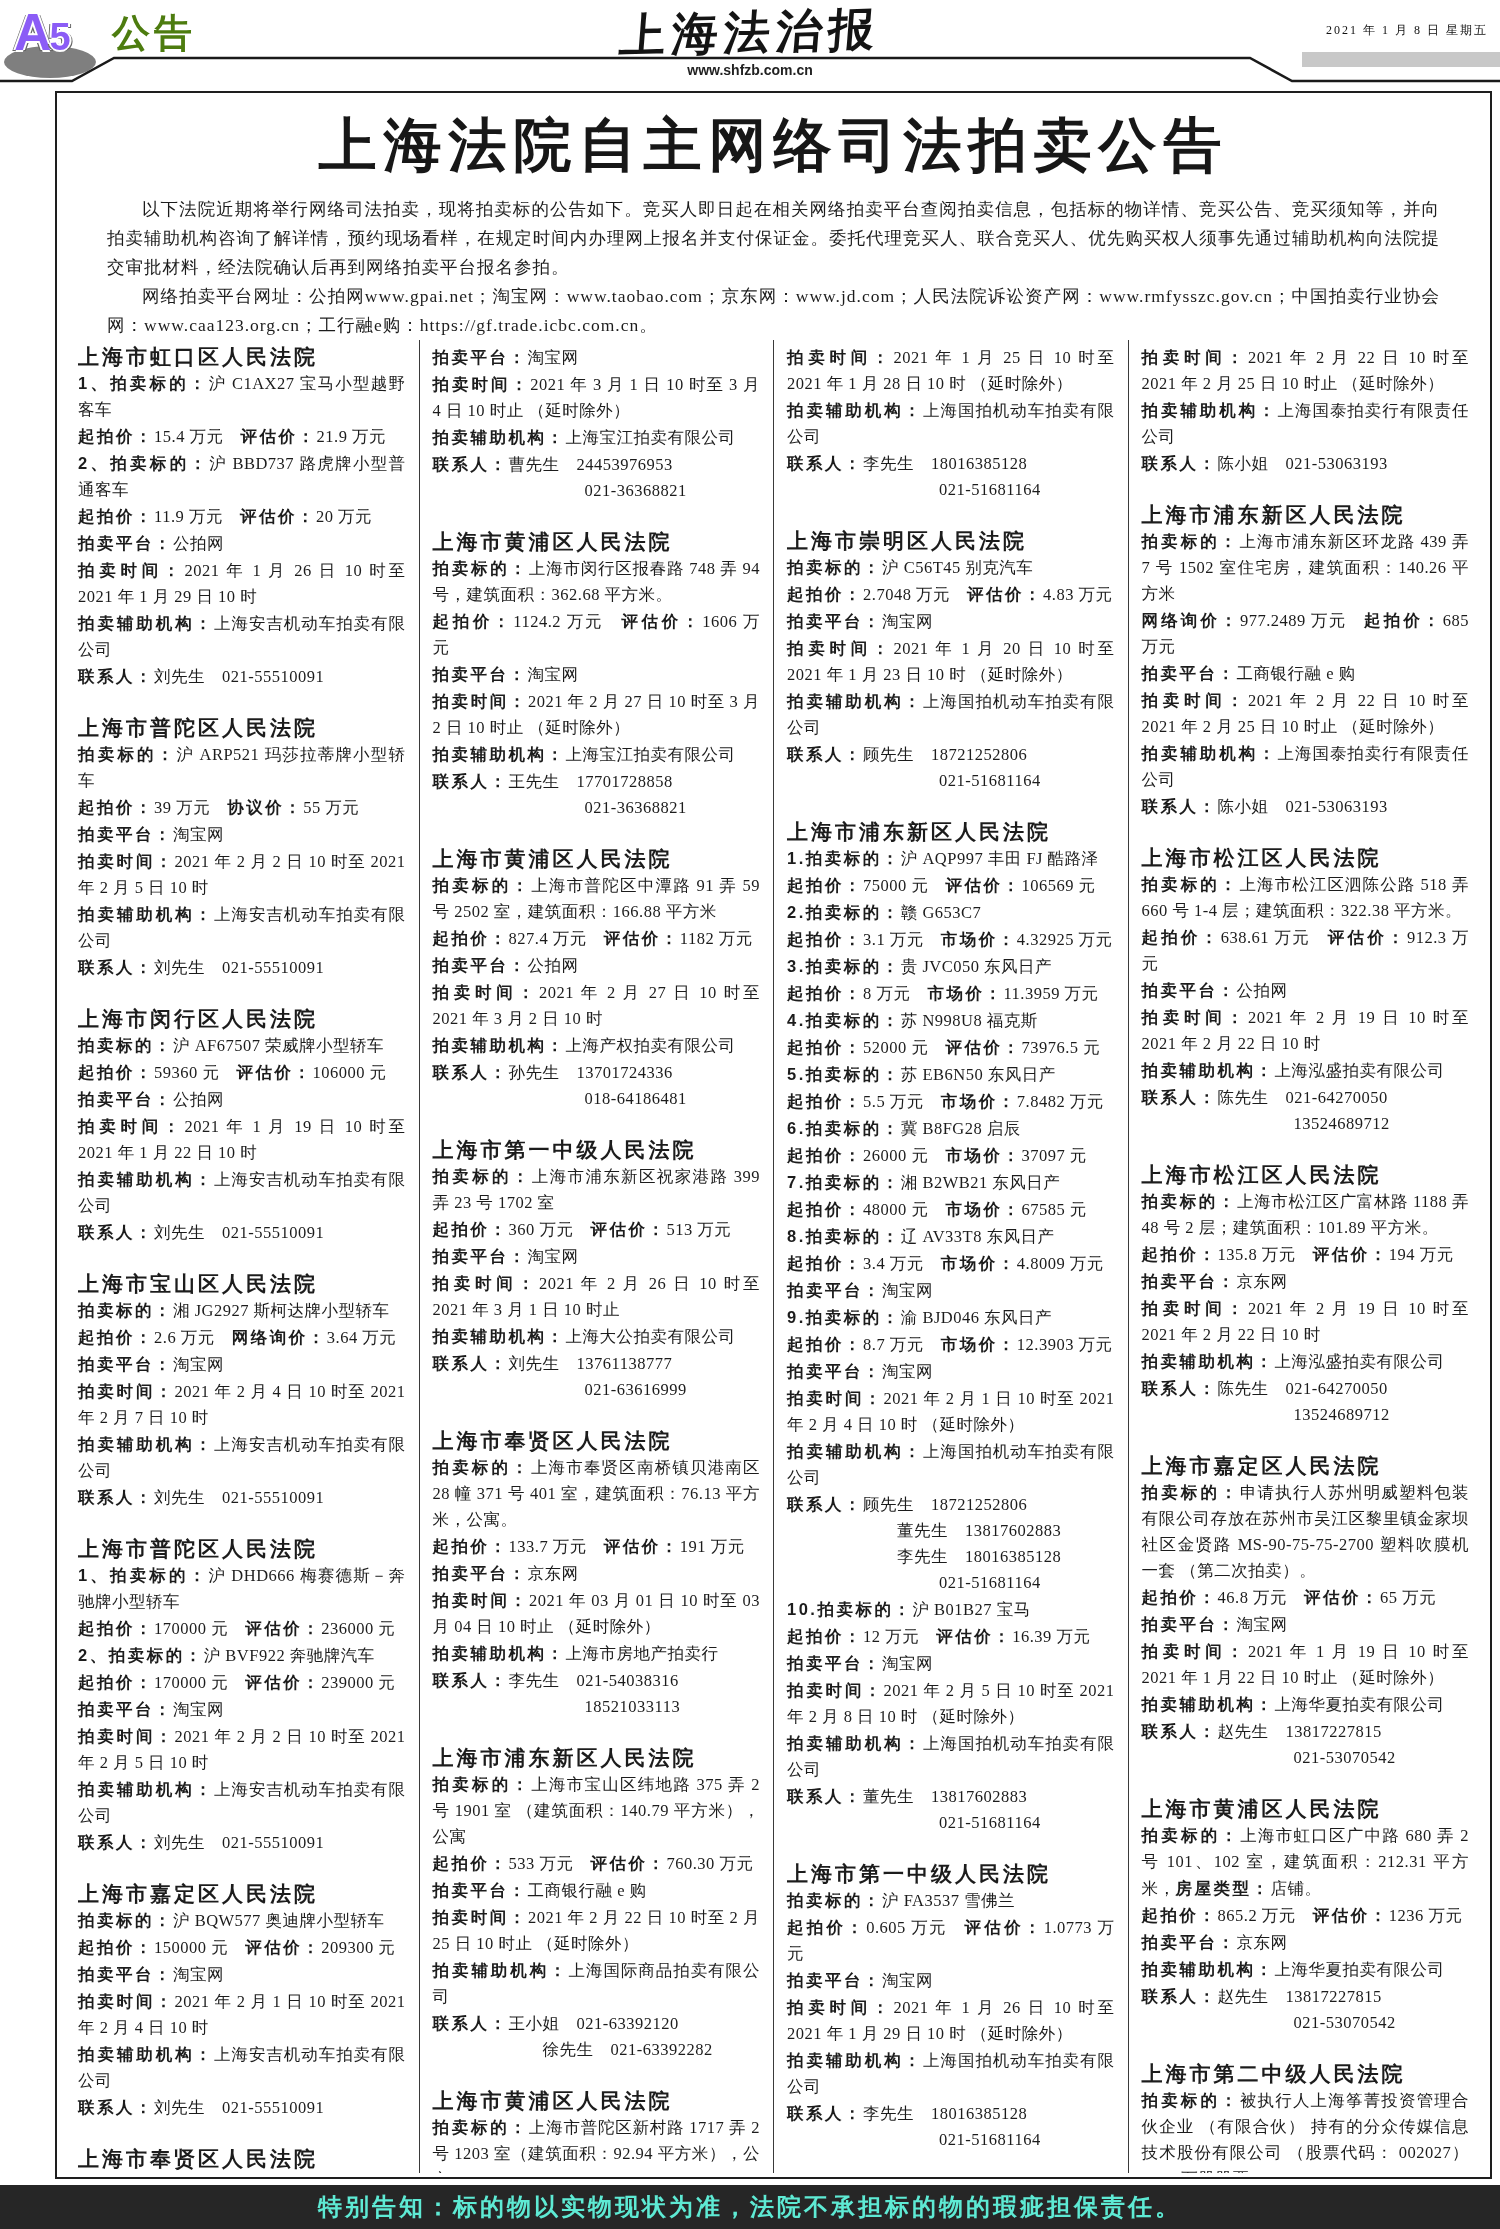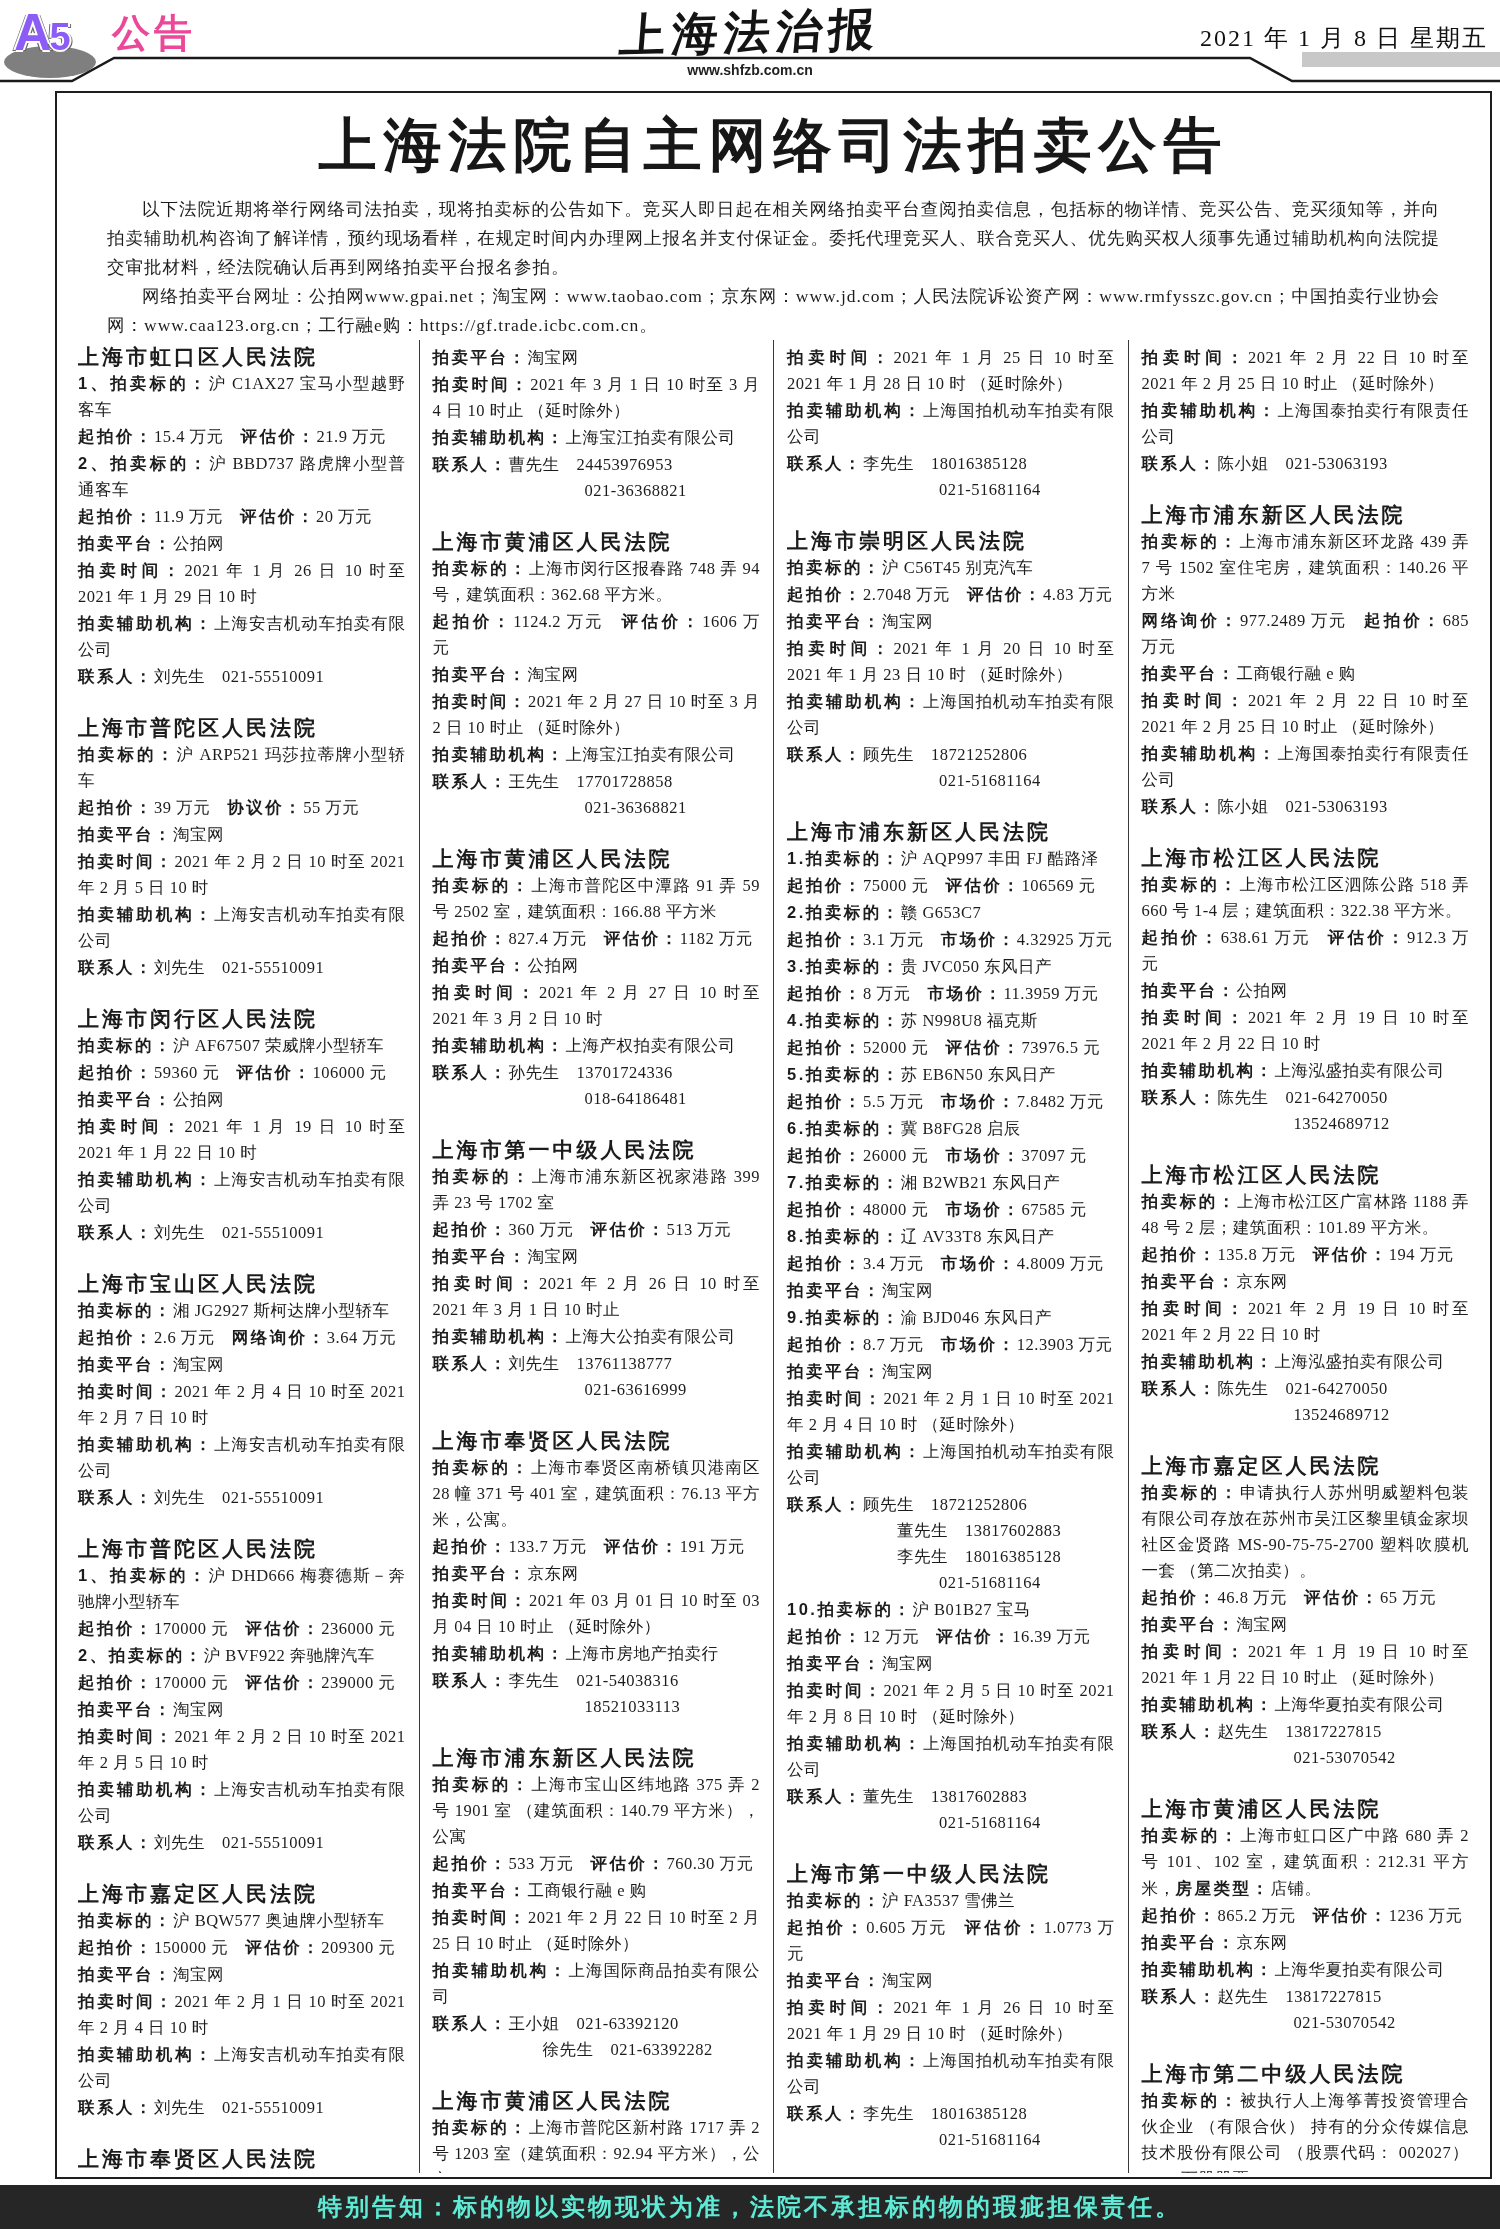--- a/index.html
+++ b/index.html
@@ -6,27 +6,27 @@
   .page{position:relative;width:1500px;height:2229px;background:#ffffff;overflow:hidden;
         font-family:"Liberation Serif",serif;color:#1c1c1c;}
   
   .hdr{position:absolute;top:0;left:0;right:0;height:92px;}
   .badge-ellipse{position:absolute;left:4px;top:46px;width:92px;height:32px;background:#7f7f7f;border-radius:50%;}
   .badge-text{position:absolute;left:14px;top:2px;font-family:"Liberation Sans",sans-serif;font-weight:900;
         font-size:52px;color:#8b5cf6;letter-spacing:-2px;
         text-shadow:-2px 0 #fff,2px 0 #fff,0 -2px #fff,0 2px #fff,-3px 1px #666,3px 1px #666;}
   .badge-text .five{font-size:38px;}
   .section-label{position:absolute;left:112px;top:8px;font-family:Liberation Mono, monospace;
-        font-weight:900;font-size:38px;letter-spacing:4px;color:#ec4899;}
+        font-weight:900;font-size:38px;letter-spacing:4px;color:#4d7c0f;}
   .masthead{position:absolute;left:0;right:0;top:2px;text-align:center;}
   .masthead-title{display:inline-block;font-family:"DejaVu Serif",serif;font-weight:900;font-size:46px;
         letter-spacing:6px;transform:skewX(-6deg) rotate(-1.5deg);color:#141414;}
   .masthead-site{position:absolute;left:0;right:0;top:62px;text-align:center;
         font-family:"Liberation Sans",sans-serif;font-size:14px;font-weight:700;color:#222;}
-  .hdr-date{position:absolute;right:12px;top:22px;font-size:24px;letter-spacing:2px;color:#111;margin-left:20px;}
+  .hdr-date{position:absolute;right:12px;top:22px;font-size:12px;letter-spacing:2px;color:#111;margin-left:20px;}
   .hdr-gray-strip{position:absolute;right:0;top:52px;width:198px;height:15px;background:#c8c8c8;}
   .hdr-divider{position:absolute;left:0;top:0;width:1500px;height:92px;}
   
   .main-box{position:absolute;top:91px;left:8px;right:8px;bottom:50px;border:2px solid #1e1e1e;background:#fff;margin-left:47px;}
   .big-title{margin:14px 0 0;text-align:center;font-family:"Liberation Sans",sans-serif;font-weight:900;
         font-size:58px;letter-spacing:7px;color:#171717;}
   .intro{margin:10px 50px 0;font-size:17.5px;line-height:29px;letter-spacing:1px;text-align:justify;}
   .intro p{margin:0;text-indent:2em;}
   
   .cols{position:absolute;top:247px;left:8px;right:8px;bottom:4px;display:flex;overflow:hidden;}

